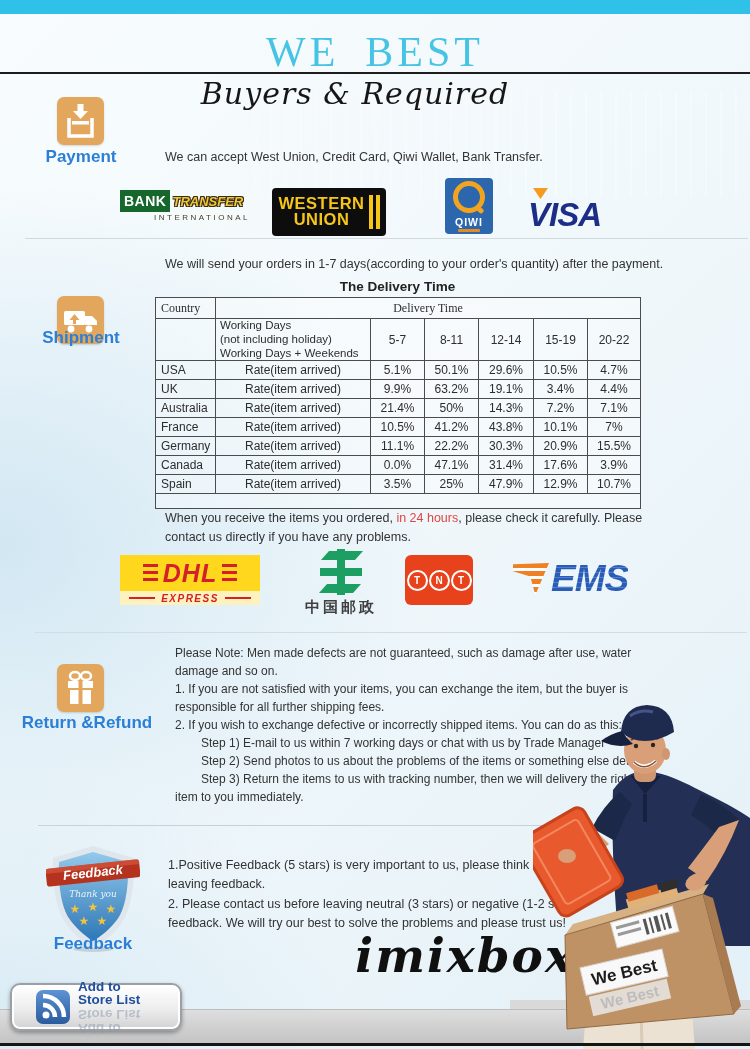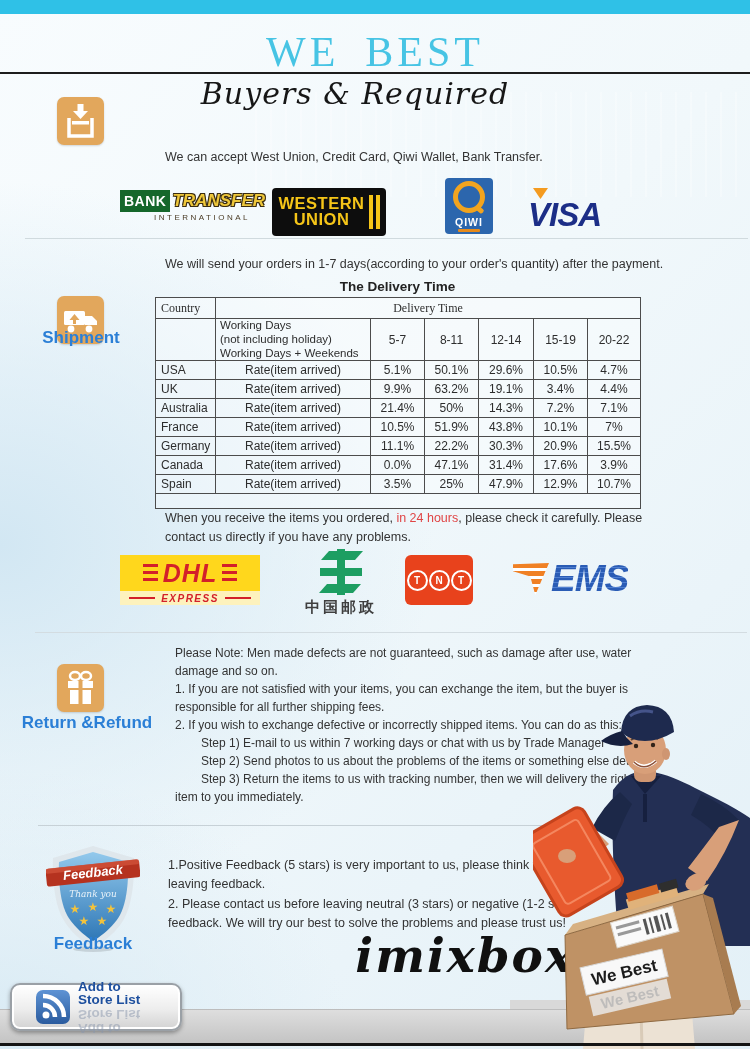--- a/index.html
+++ b/index.html
@@ -50,21 +50,21 @@
   .brand{left:155px;top:928px;width:420px;text-align:right;font-family:"DejaVu Serif",serif;
          font-style:italic;font-weight:bold;font-size:47px;letter-spacing:2px;color:#101010;}
   
   .div1{left:25px;top:238px;width:723px;height:1px;background:#d0dade;}
   .div2{left:35px;top:632px;width:712px;height:1px;background:#d3dce1;}
   .div3{left:38px;top:825px;width:672px;height:1px;background:#c7d1d7;}
   
   .lg-bank{left:120px;top:190px;width:130px;height:44px;}
   .bank-row{display:flex;align-items:center;}
   .bank-word1{background:#15672b;color:#fff;font-weight:bold;font-size:14px;padding:3px 4px;letter-spacing:.5px;}
-  .bank-word2{font-style:italic;font-weight:bold;font-size:17px;color:#eec73a;margin-left:2px;
+  .bank-word2{font-style:italic;font-weight:bold;font-size:13px;color:#eec73a;margin-left:2px;
               text-shadow:-1px 1px 0 #3a2c10,1px 1px 0 #3a2c10,1px -1px 0 #3a2c10,-1px -1px 0 #3a2c10;}
   .bank-sub{text-align:right;font-size:8px;letter-spacing:2.5px;color:#4a3b25;margin-top:1px;}
   .lg-wu{left:272px;top:188px;width:114px;height:48px;background:#0d0d0d;border-radius:4px;
          display:flex;align-items:center;justify-content:center;gap:4px;}
   .wu-txt{color:#f5c518;font-weight:bold;font-size:16.5px;line-height:.95;text-align:center;
           font-family:"Liberation Sans",sans-serif;letter-spacing:.5px;}
   .wu-bars{display:flex;gap:3px;height:34px;}
   .wu-bars span{display:block;width:4px;background:#f5c518;}
   .lg-qiwi{left:445px;top:178px;width:48px;height:56px;background:#2c66ad;border-radius:4px;
            display:flex;flex-direction:column;align-items:center;justify-content:center;}
@@ -131,20 +131,21 @@
   <div class="abs subtitle">Buyers &amp; Required</div>
 
   <div class="abs sicon ic-pay">
     <svg width="47" height="48" viewBox="0 0 47 48">
       <rect x="20.5" y="7" width="6" height="8" fill="#fff"></rect>
       <polygon points="16,14 31,14 23.5,22" fill="#fff"></polygon>
       <path d="M12,21 v18 h23 v-18" stroke="#fff" stroke-width="3.5" fill="none"></path>
       <rect x="15" y="24" width="17" height="3.5" fill="#fff"></rect>
     </svg>
   </div>
+  <div class="abs slabel lb-pay">Payment</div>
   <div class="abs ptext">We can accept West Union, Credit Card, Qiwi Wallet, Bank Transfer.</div>
 
   <div class="abs lg-bank">
     <div class="bank-row">
       <span class="bank-word1">BANK</span>
       <span class="bank-word2">TRANSFER</span>
     </div>
     <div class="bank-sub">INTERNATIONAL</div>
   </div>
 
@@ -240,21 +241,21 @@
           <td class="col2">21.4%</td>
           <td class="col3">50%</td>
           <td class="col4">14.3%</td>
           <td class="col5">7.2%</td>
           <td class="col6">7.1%</td>
         </tr>
         <tr>
           <td class="col0">France</td>
           <td class="col1">Rate(item arrived)</td>
           <td class="col2">10.5%</td>
-          <td class="col3">51.9%</td>
+          <td class="col3">41.2%</td>
           <td class="col4">43.8%</td>
           <td class="col5">10.1%</td>
           <td class="col6">7%</td>
         </tr>
         <tr>
           <td class="col0">Germany</td>
           <td class="col1">Rate(item arrived)</td>
           <td class="col2">11.1%</td>
           <td class="col3">22.2%</td>
           <td class="col4">30.3%</td>

